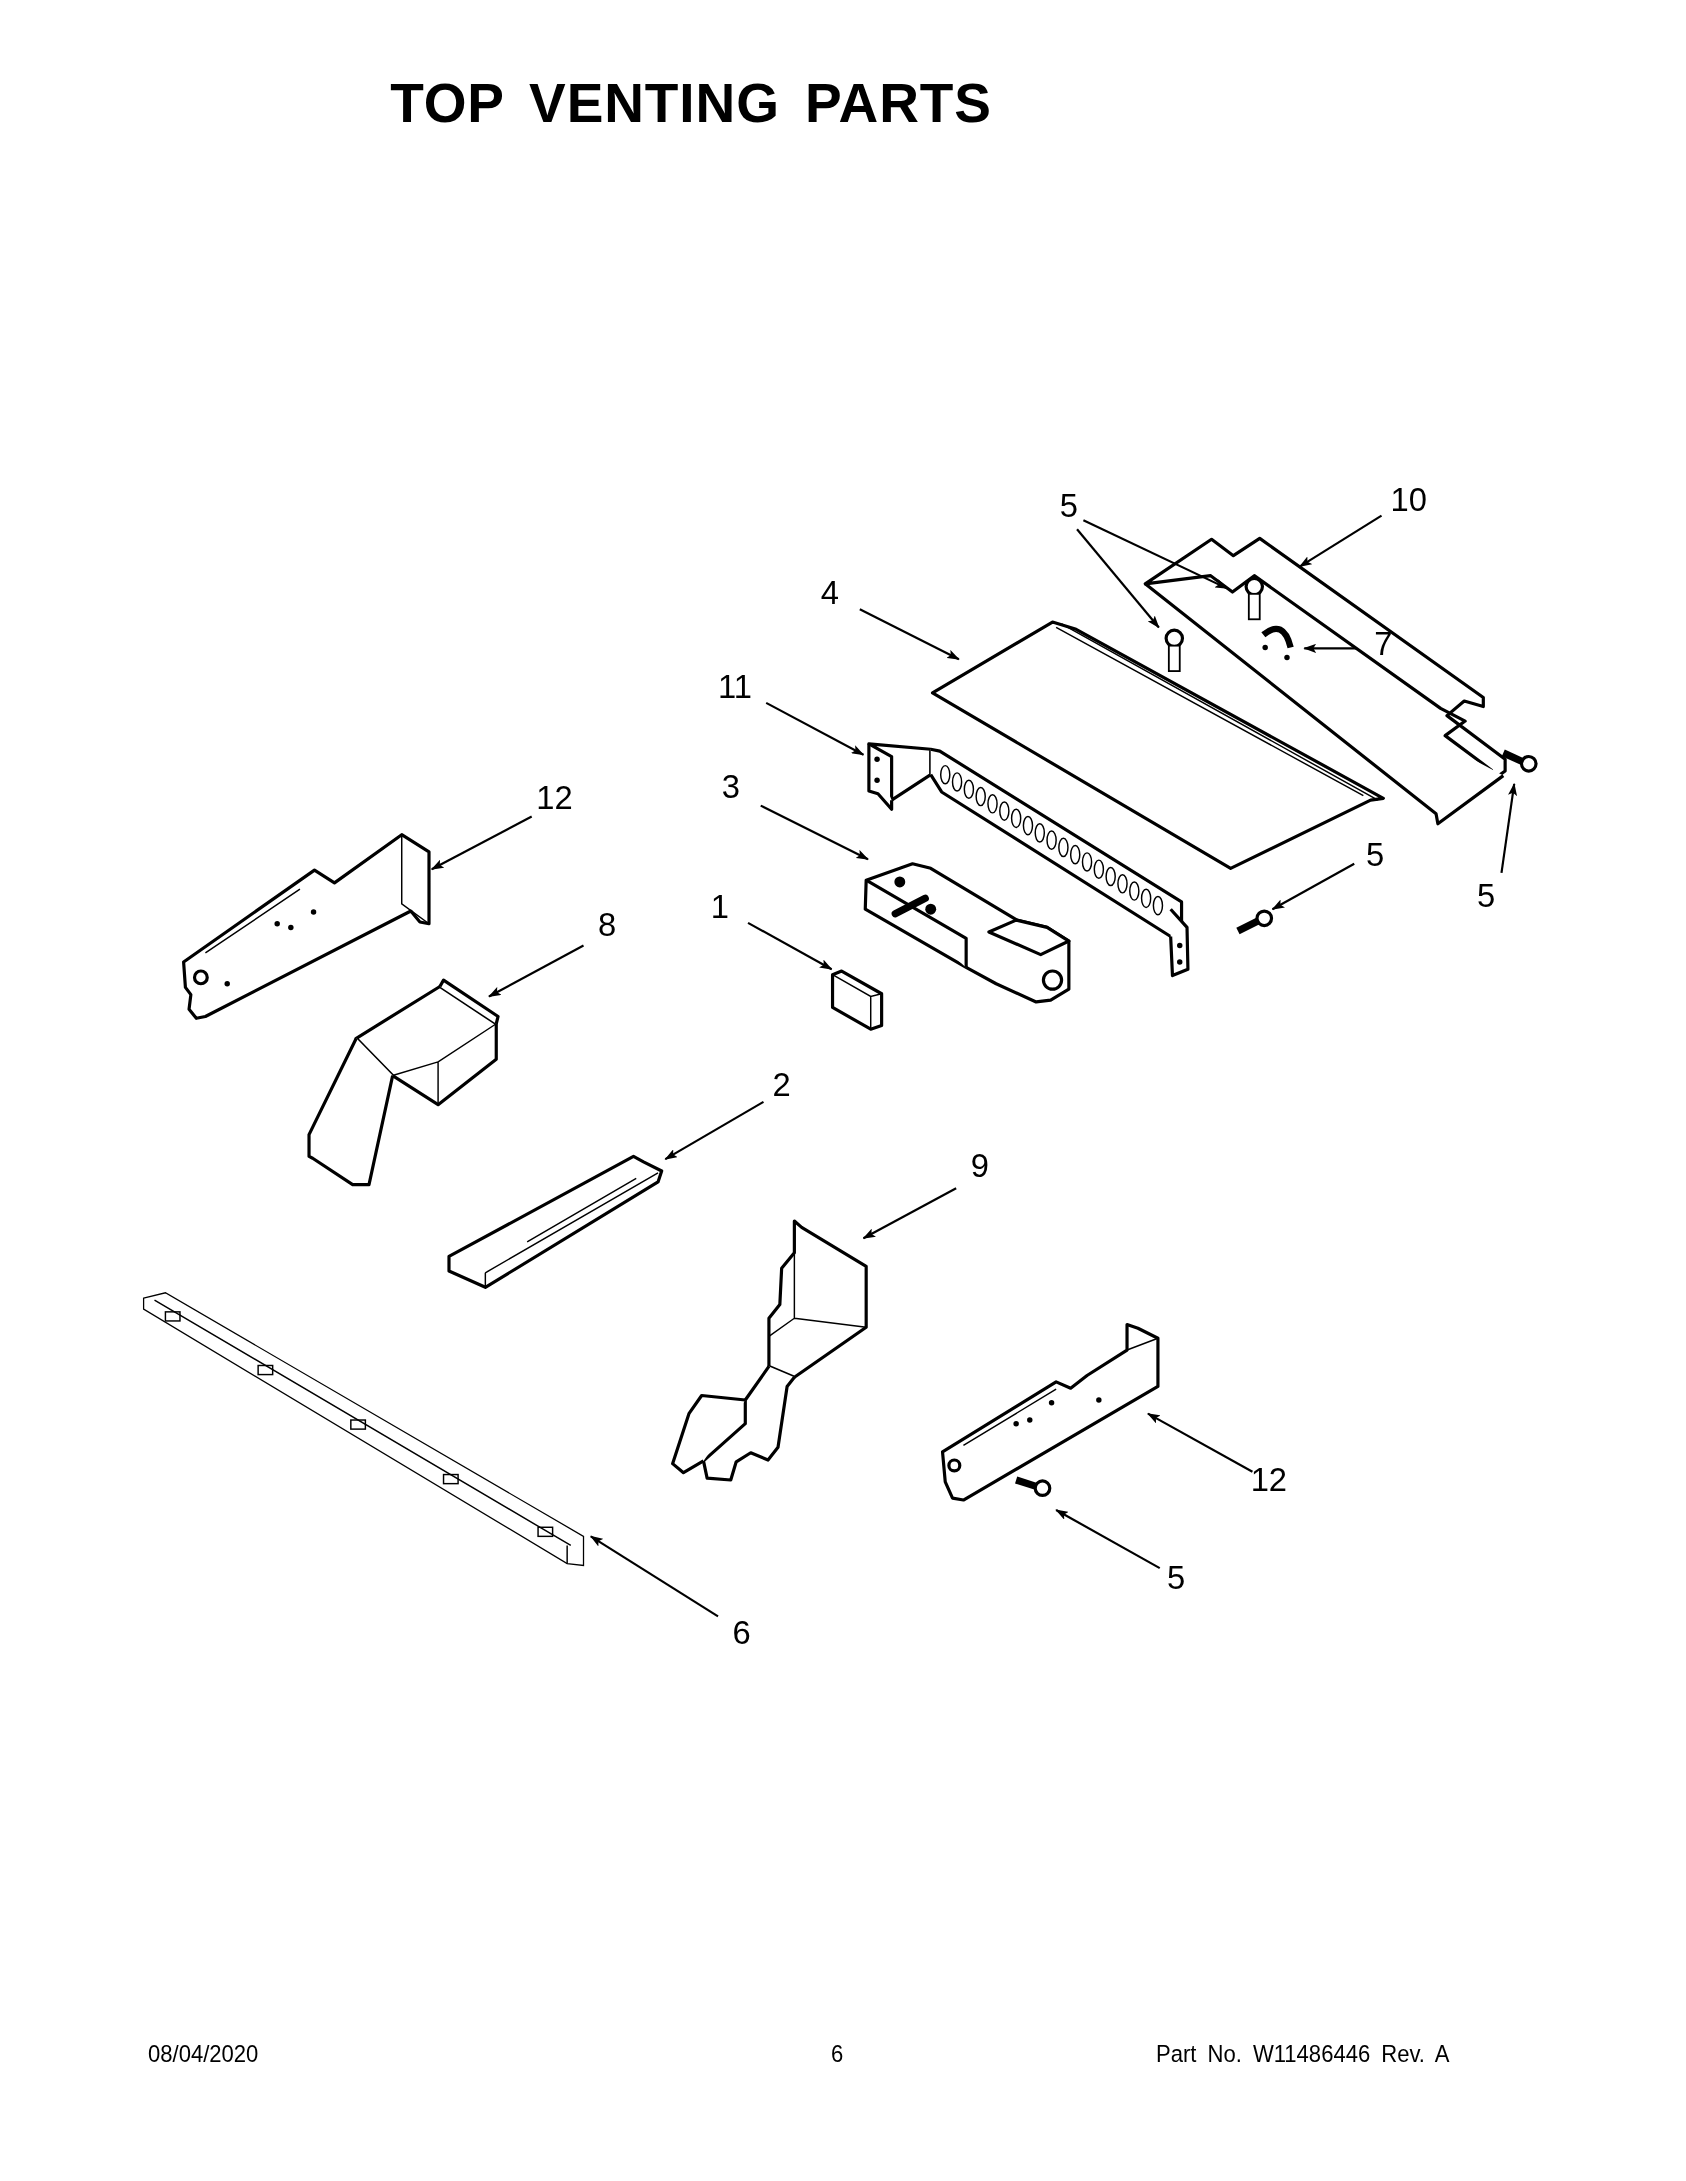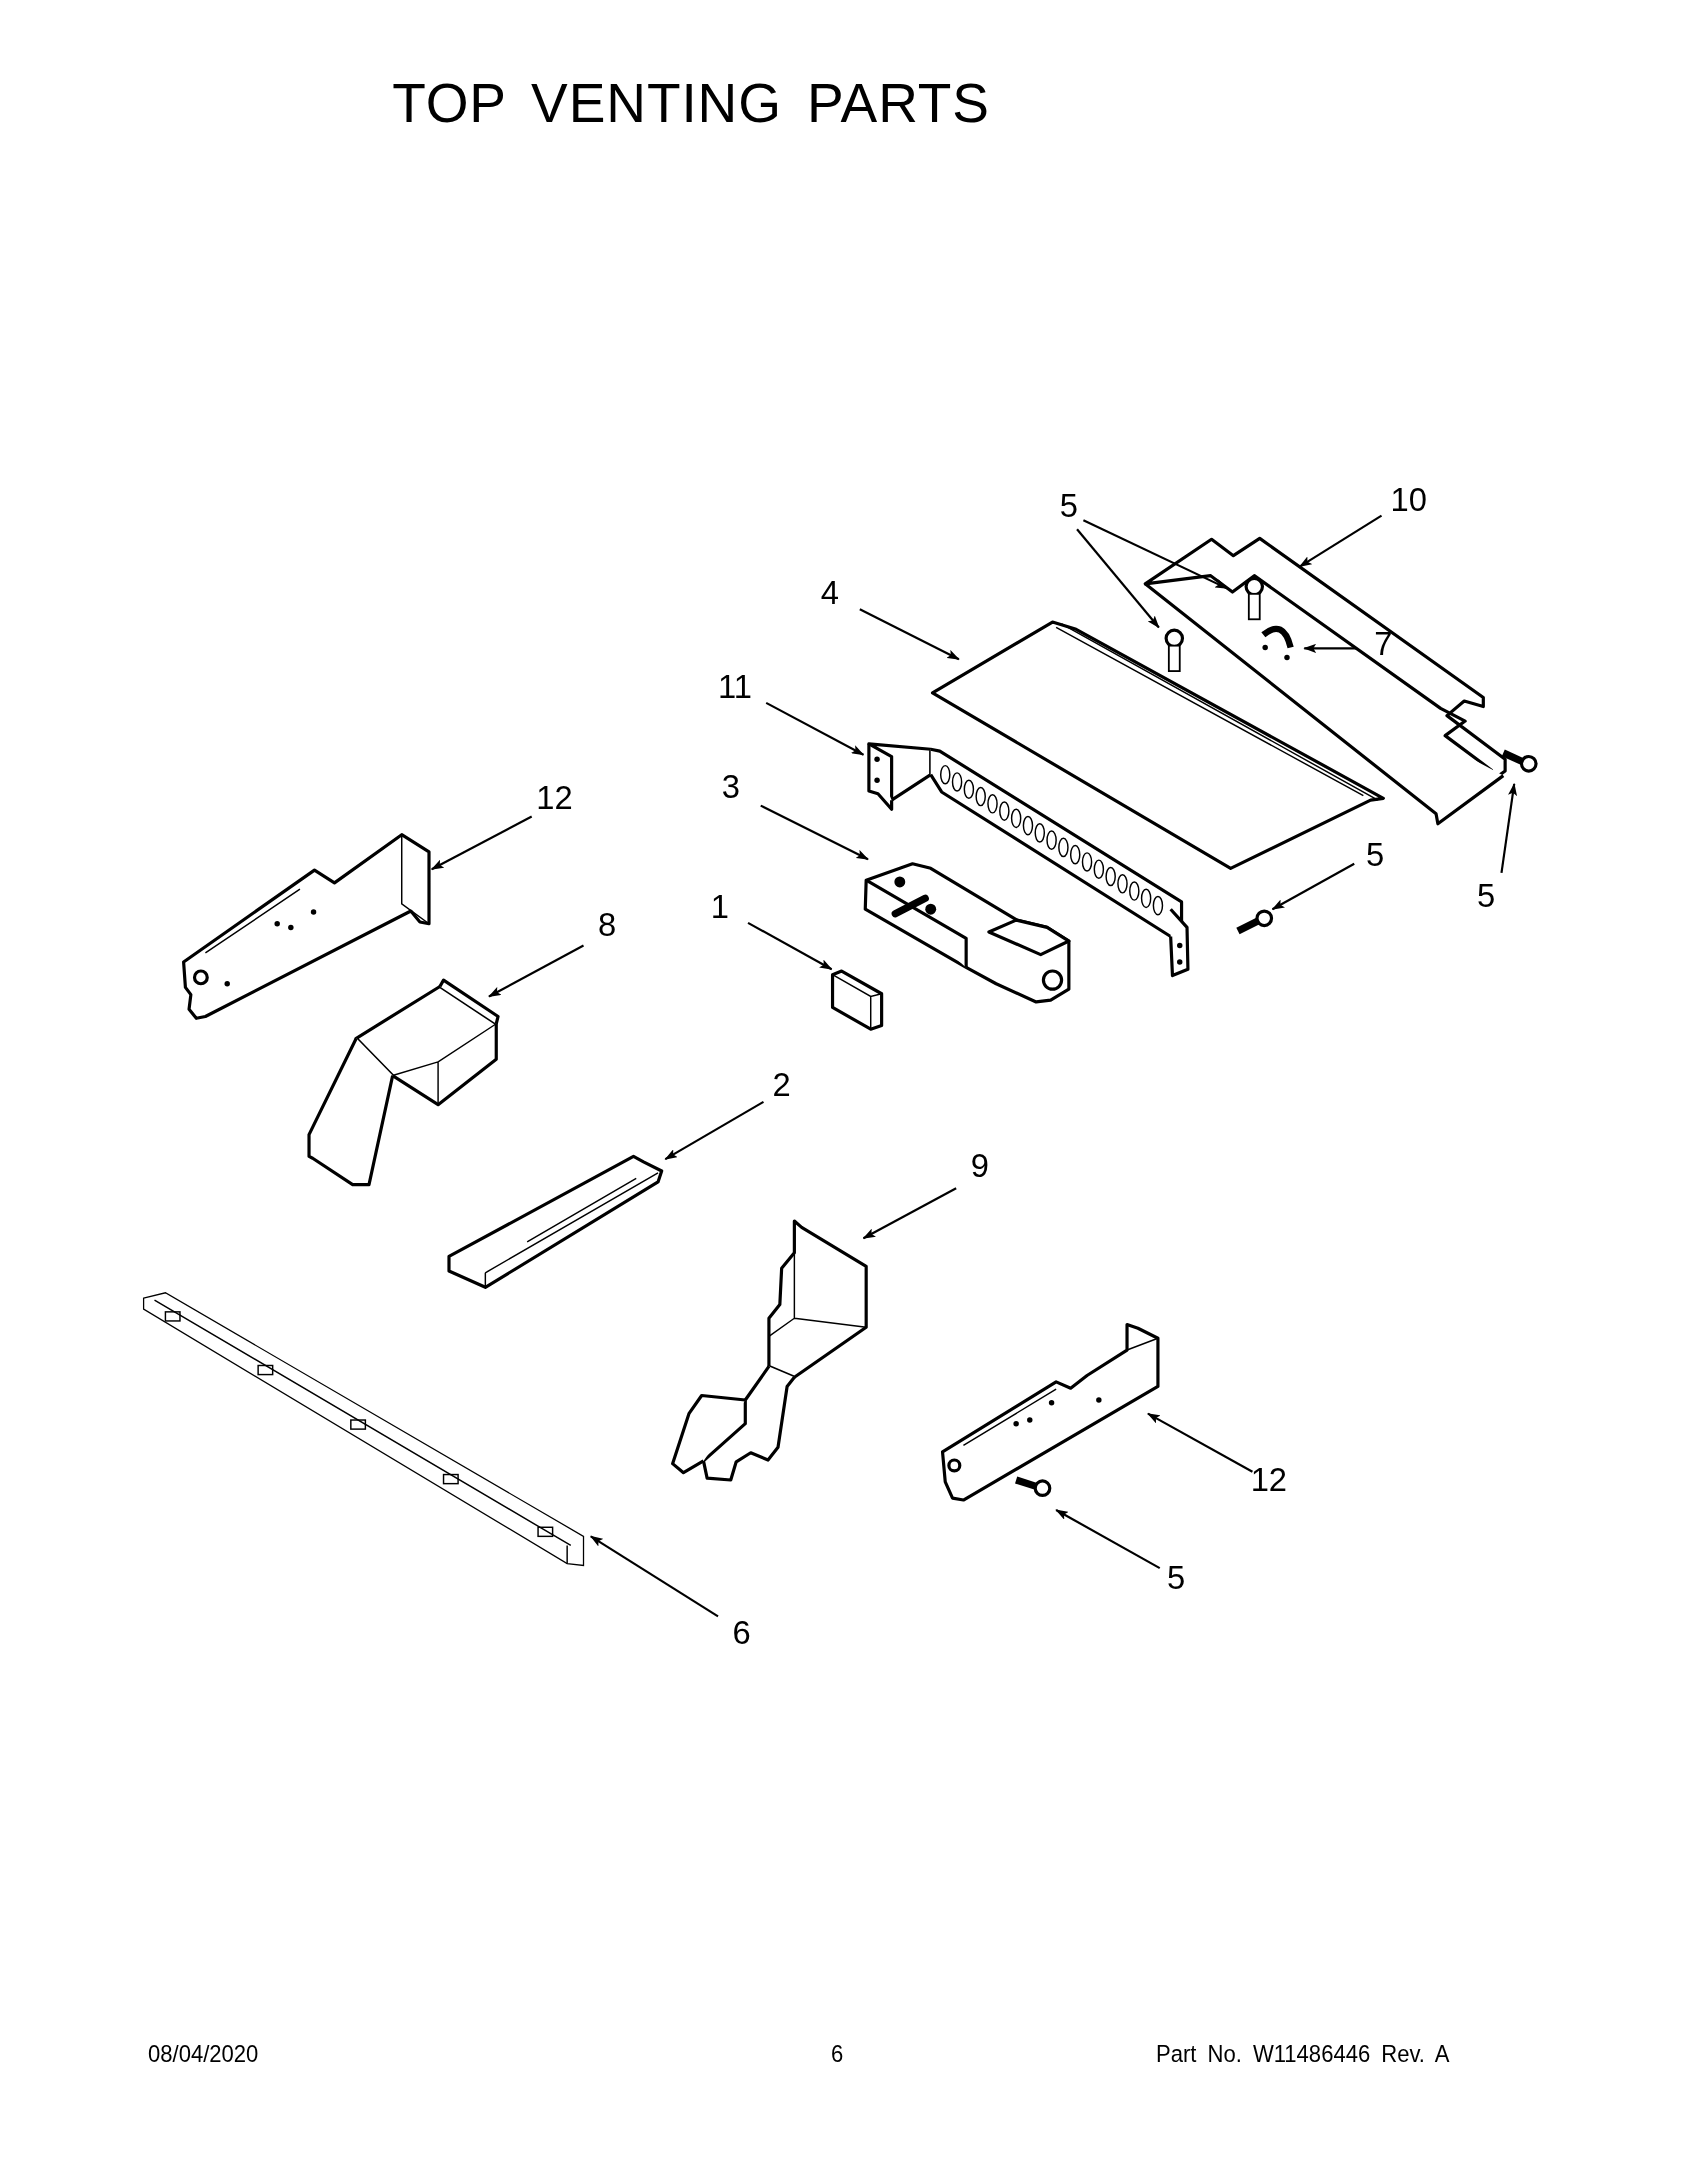--- a/index.html
+++ b/index.html
@@ -1,19 +1,19 @@
 <!DOCTYPE html>
 <html style="font-size:14.5px"><head>
 <meta charset="utf-8">
 <style>
   html, body { margin: 0; padding: 0; background: #ffffff; }
   body { width: 1686px; height: 2182px; position: relative; overflow: hidden;
          font-family: "Liberation Sans", sans-serif; color: #000; }
   .title { position: absolute; left: 0; top: 71px; width: 1382px; text-align: center;
-           font-family: "Liberation Sans", sans-serif; font-weight: normal; font-size: 55px;
+           font-family: "Liberation Sans", sans-serif; font-weight: bold; font-size: 55px;
            letter-spacing: 0.9px; word-spacing: 9px; }
   svg.diagram { position: absolute; left: 0; top: 0; }
   .callout { font-family: "Liberation Sans", sans-serif; font-size: 36px; fill: #000; }
   .footer { position: absolute; top: 2040px; font-size: 24.5px;
             font-family: "Liberation Sans", sans-serif; transform: scaleX(0.9); transform-origin: left; }
   .f-date { left: 148px; }
   .f-page { left: 831px; }
   .f-part { left: 1156px; word-spacing: 5.5px; }
   .part { fill: #fff; stroke: #000; stroke-width: 3.5; stroke-linejoin: round; }
   .thin { fill: none; stroke: #000; stroke-width: 1.6; }

